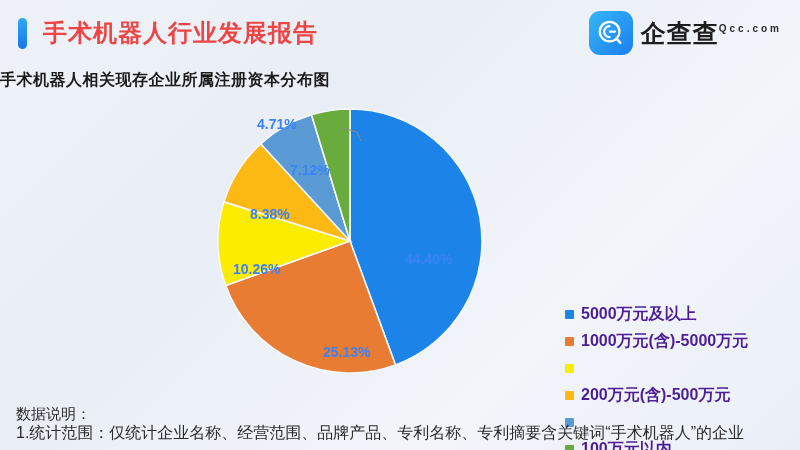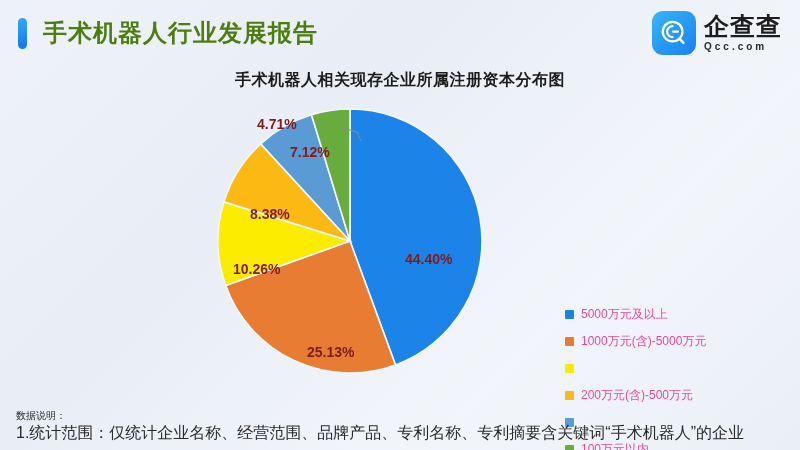--- a/index.html
+++ b/index.html
@@ -12,67 +12,67 @@
   .page{position:absolute;inset:0;}
 
   
   .header{position:absolute;left:0;top:0;width:800px;height:66px;}
   .accent-bar{
     position:absolute;left:18px;top:18px;width:9px;height:31px;border-radius:5px;
     background:linear-gradient(180deg,#2ea8f7 0%,#1877e8 100%);
   }
   .report-title{
     position:absolute;left:43px;top:17px;
-    font-size:24px;font-weight:bold;color:#4d7c0f;letter-spacing:1px;
+    font-size:24px;font-weight:bold;color:#ef4444;letter-spacing:1px;
     white-space:nowrap;
   }
   .logo{position:absolute;right:18px;top:10px;height:46px;display:flex;align-items:center;gap:8px;}
   .logo-mark{
     width:44px;height:44px;border-radius:11px;
     background:linear-gradient(135deg,#35b6f6 0%,#1b7ff0 100%);
     display:flex;align-items:center;justify-content:center;
   }
-  .logo-text{display:flex;flex-direction:column;justify-content:center;line-height:1;}
+  .logo-text{display:flex;flex-direction:row;justify-content:center;line-height:1;}
   .logo-cn{font-size:25px;font-weight:bold;color:#1d1d1d;letter-spacing:1px;}
   .logo-en{font-size:10px;font-weight:bold;color:#2b2b2b;letter-spacing:3px;margin-top:3px;}
 
   
   .chart-title{
-    position:absolute;left:0;top:70px;width:800px;text-align:center;
+    position:absolute;left:0;top:70px;width:800px;text-align:left;
     font-size:16px;font-weight:bold;color:#1b1b1b;letter-spacing:.5px;
   }
 
   
   .chart-area{position:absolute;left:0;top:98px;width:800px;height:290px;}
   .pie-wrap{position:absolute;left:215px;top:8px;width:270px;height:270px;}
   .pie-svg{display:block;}
 
   .slice-label{
-    position:absolute;font-size:14px;font-weight:bold;color:#7f1d1d;
+    position:absolute;font-size:14px;font-weight:bold;color:#3b82f6;
     white-space:nowrap;
   }
   .lbl-0{left:190px;top:145px;}
-  .lbl-1{left:92px;top:238px;}
+  .lbl-1{left:108px;top:238px;}
   .lbl-2{left:18px;top:155px;text-align:right;}
   .lbl-3{left:35px;top:100px;}
-  .lbl-4{left:75px;top:38px;}
+  .lbl-4{left:75px;top:56px;}
   .lbl-5{left:42px;top:10px;}
 
   .leader{position:absolute;left:0;top:0;width:270px;height:270px;pointer-events:none;}
 
   
   .legend{position:absolute;left:565px;top:203px;width:225px;}
   .legend-item{display:flex;align-items:center;height:27px;}
   .legend-swatch{width:9px;height:9px;flex:0 0 9px;margin-right:7px;border-radius:1px;}
-  .legend-label{font-size:12px;color:#ec4899;white-space:nowrap;}
+  .legend-label{font-size:16px;color:#4c1d95;white-space:nowrap;font-weight:bold;}
 
   
   .footer{position:absolute;left:16px;bottom:9px;width:770px;}
   .footer-line{font-size:16px;color:#2a2a2a;line-height:17px;white-space:nowrap;}
-  .footer-head{font-size:10px;color:#2a2a2a;line-height:17px;}
+  .footer-head{font-size:15px;color:#2a2a2a;line-height:17px;font-family:Liberation Mono, monospace;}
 </style>
 </head>
 <body>
 
 <div class="page">
 
   <div class="header">
     <div class="accent-bar"></div>
     <div class="report-title">手术机器人行业发展报告</div>
 

